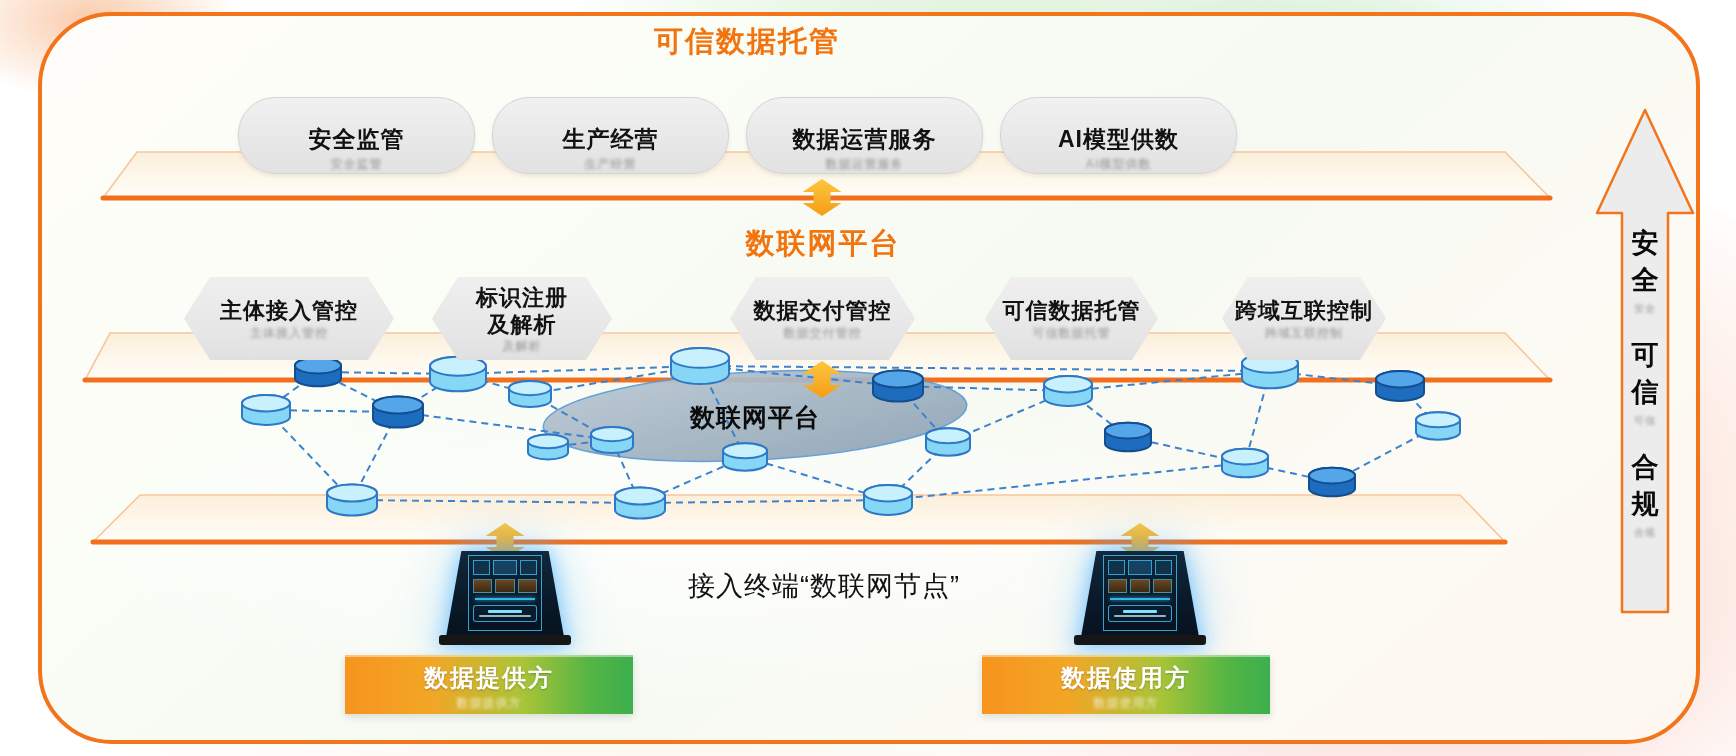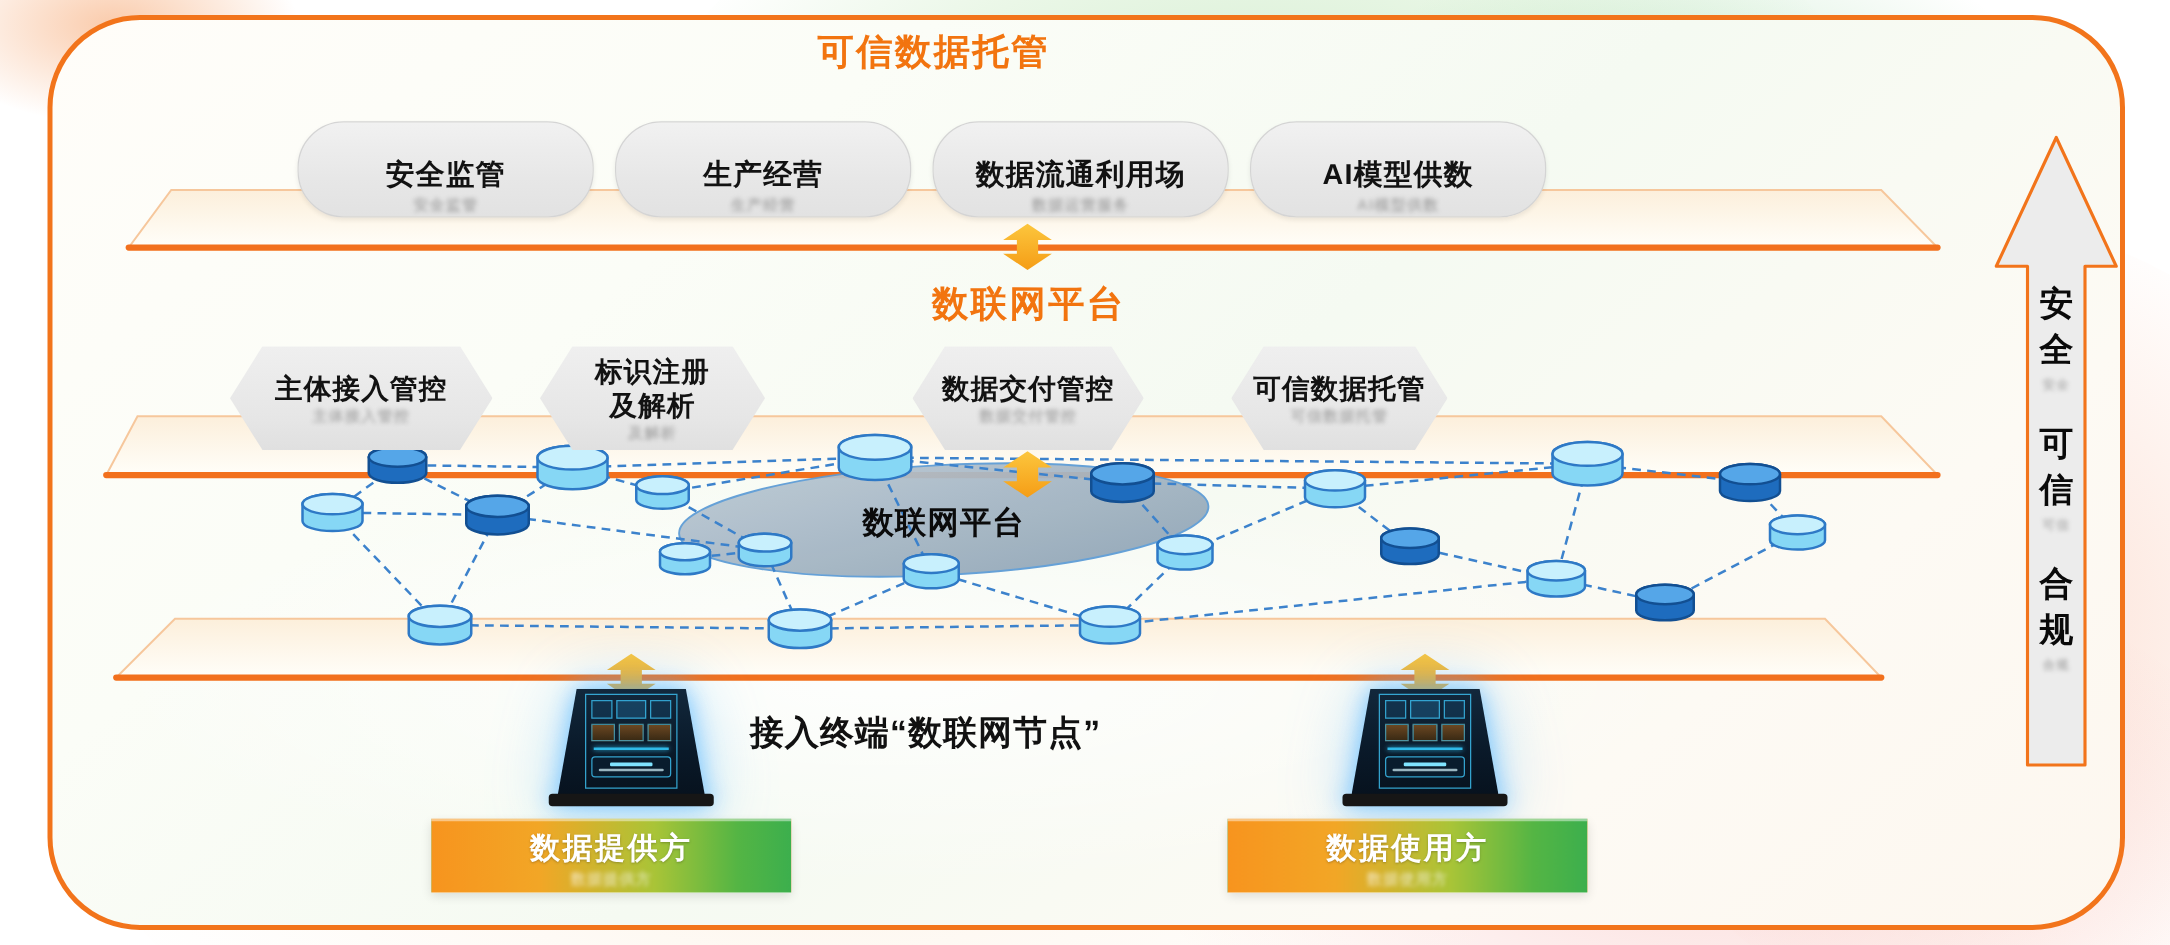--- a/index.html
+++ b/index.html
@@ -27,22 +27,22 @@
   .frame{position:absolute;left:38px;top:12px;width:1662px;height:732px;
     border:4px solid #f2741b;border-radius:74px;
     background:linear-gradient(140deg,#fffdf9 0%,#fbfdf7 28%,#f5faf2 52%,#fdfaf4 78%,#fdf7ef 100%);
     box-sizing:border-box;}
   .frame-soft{position:absolute;left:60px;top:380px;width:1300px;height:330px;border-radius:50%;
     background:radial-gradient(ellipse at center, rgba(255,255,255,.85) 0%, rgba(255,255,255,0) 70%);}
   
   .ttl{position:absolute;font-weight:bold;color:#f2740f;text-align:center;letter-spacing:2px;}
   .ttl-top{left:587px;top:22px;width:320px;font-size:29px;}
   .ttl-mid{left:673px;top:224px;width:300px;font-size:29px;}
-  .lbl-terminal{position:absolute;left:600px;top:568px;width:360px;text-align:left;
-    font-size:27px;font-weight:bold;color:#111;letter-spacing:1px;}
+  .lbl-terminal{position:absolute;left:600px;top:568px;width:360px;text-align:right;
+    font-size:27px;font-weight:normal;color:#111;letter-spacing:1px;}
   .lbl-network{position:absolute;left:645px;top:401px;width:220px;text-align:center;
     font-size:25px;font-weight:bold;color:#0b0b0b;letter-spacing:1px;}
   .ghost{display:block;font-size:12px;font-weight:bold;color:#5a5a5a;
     filter:blur(1.7px);opacity:.38;letter-spacing:1px;line-height:1;margin-top:3px;text-align:center;}
   
   .pill{position:absolute;top:97px;width:235px;height:75px;border-radius:37px;
     background:linear-gradient(180deg,#f1f1f1 0%,#e7e7e7 60%,#e2e2e2 100%);
     border:1px solid #d4d4d4;box-shadow:0 2px 4px rgba(0,0,0,.08);
     display:flex;flex-direction:column;align-items:center;justify-content:center;}
   .pill .t{font-size:23px;font-weight:bold;color:#121212;letter-spacing:1px;margin-top:22px;}
@@ -272,21 +272,21 @@
 
   <div class="pill" style="left:238px">
     <span class="t">安全监管</span>
     <span class="ghost">安全监管</span>
   </div>
   <div class="pill" style="left:492px">
     <span class="t">生产经营</span>
     <span class="ghost">生产经营</span>
   </div>
   <div class="pill" style="left:746px">
-    <span class="t">数据流通利用场</span>
+    <span class="t">数据运营服务</span>
     <span class="ghost">数据运营服务</span>
   </div>
   <div class="pill" style="left:1000px">
     <span class="t">AI模型供数</span>
     <span class="ghost">AI模型供数</span>
   </div>
 
   <div class="hex" style="left:184px;width:210px">
     <span class="t">主体接入管控</span>
     <span class="ghost">主体接入管控</span>
@@ -296,20 +296,24 @@
     <span class="t">及解析</span>
     <span class="ghost">及解析</span>
   </div>
   <div class="hex" style="left:730px;width:185px">
     <span class="t">数据交付管控</span>
     <span class="ghost">数据交付管控</span>
   </div>
   <div class="hex" style="left:985px;width:173px">
     <span class="t">可信数据托管</span>
     <span class="ghost">可信数据托管</span>
+  </div>
+  <div class="hex" style="left:1222px;width:164px">
+    <span class="t">跨域互联控制</span>
+    <span class="ghost">跨域互联控制</span>
   </div>
 
   <div class="lbl-network">数联网平台</div>
 
   <div class="lbl-terminal">接入终端“数联网节点”</div>
 
   <div class="server" style="left:439px">
     <div class="srv-body">
       <div class="srv-inner">
         <div class="srv-row">

